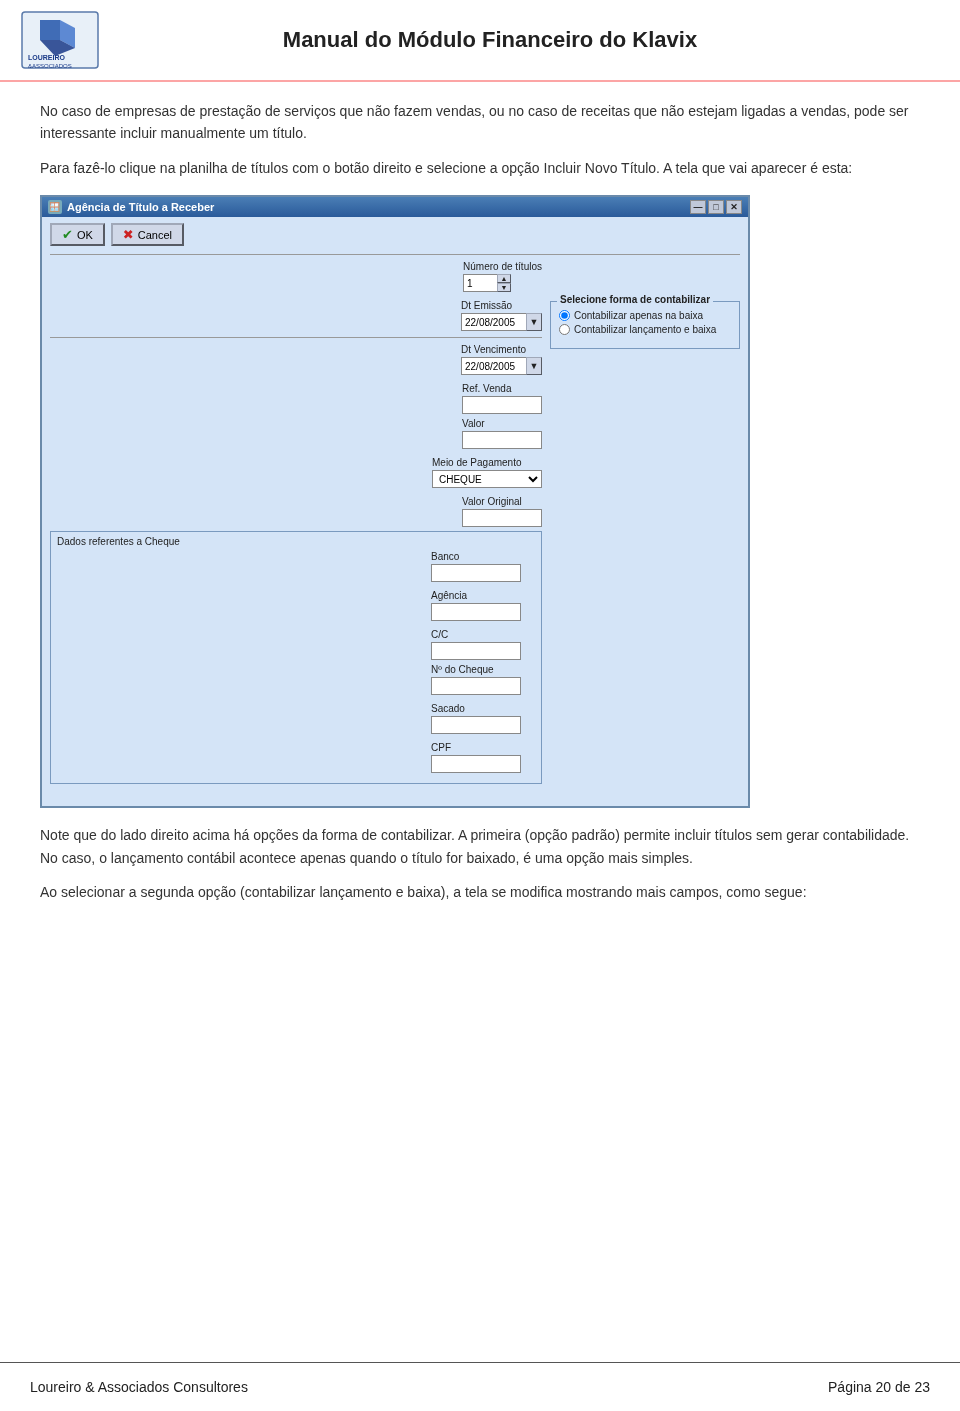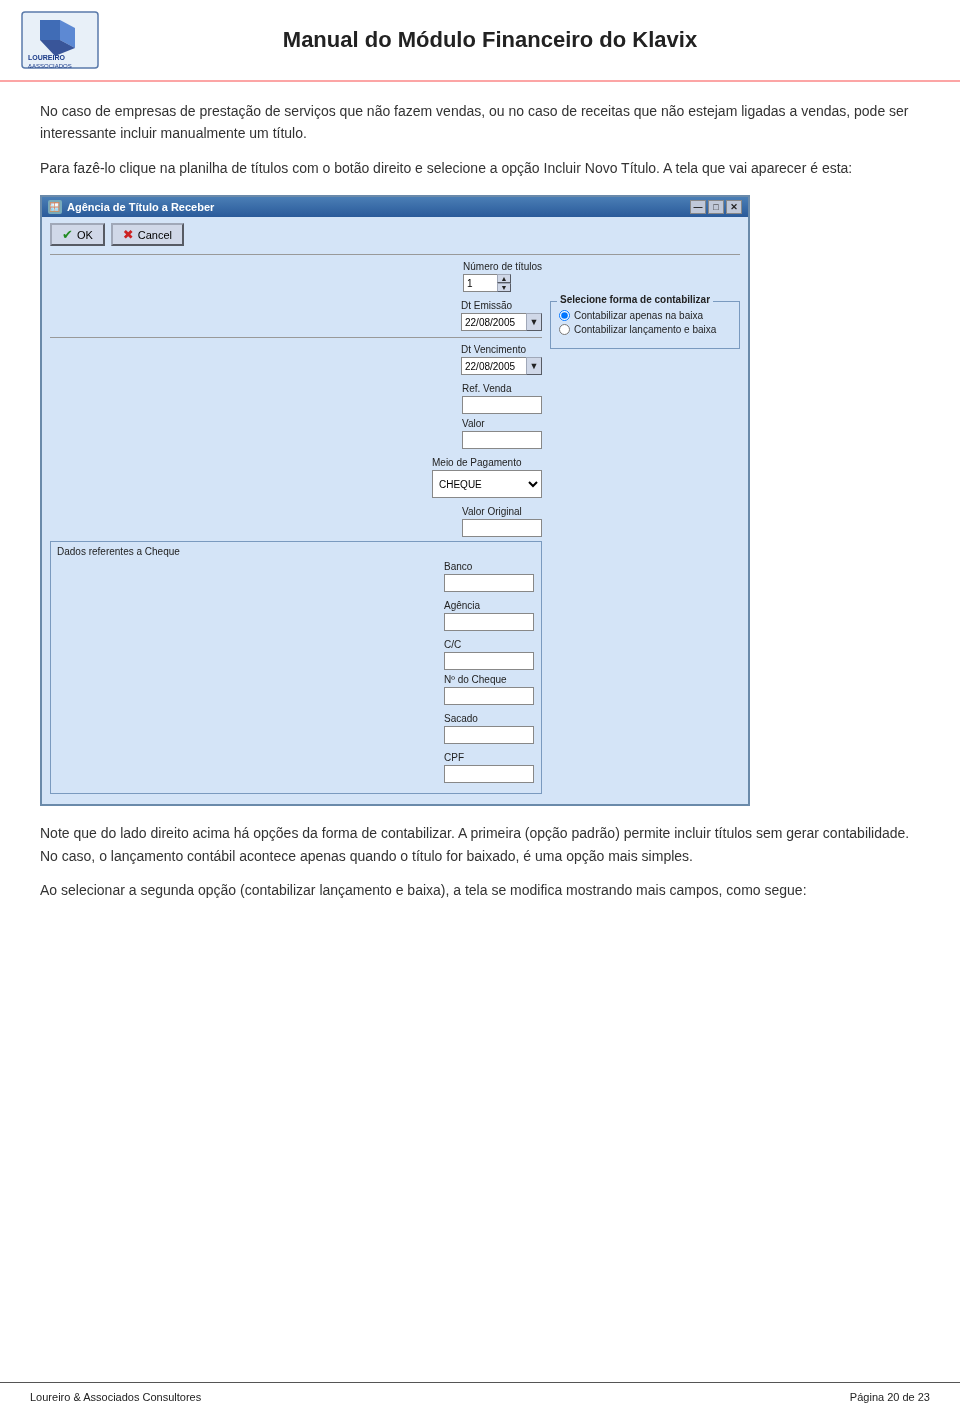--- a/index.html
+++ b/index.html
@@ -250,21 +250,21 @@
     }
 
     .select-dropdown {
       display: flex;
       align-items: center;
     }
 
     .select-dropdown select {
       background: white;
       border: 1px solid #888;
-      height: 28px;
+      height: 18px;
       width: 110px;
       font-size: 10px;
       padding: 0 2px;
       font-family: 'Tahoma', Arial, sans-serif;
     }
 
     .search-icon-btn {
       width: 20px;
       height: 18px;
       background: #d0d8e8;
@@ -287,22 +287,22 @@
 
     .radio-row input[type="radio"] {
       margin: 0;
       width: 11px;
       height: 11px;
     }
 
     
     .cheque-box {
       border: 1px solid #7a9abf;
-      padding: 4px 7px 6px 6px;
-      margin-bottom: 4px;
+      padding: 4px 20px 6px 6px;
+      margin-bottom: 16px;
       background: #d4e4f7;
     }
 
     .cheque-box-title {
       font-size: 10px;
       color: #222;
       font-family: 'Tahoma', Arial, sans-serif;
       margin-bottom: 4px;
     }
 
@@ -327,25 +327,25 @@
       margin: 6px 0;
     }
 
     
     .page-footer {
       position: absolute;
       bottom: 0;
       left: 0;
       right: 0;
       border-top: 1px solid #555;
-      padding: 8px 30px;
+      padding: 16px 30px;
       display: flex;
       justify-content: space-between;
       align-items: center;
-      font-size: 11px;
+      font-size: 14px;
       color: #222;
     }
   </style>
 </head>
 <body>
 
 <div class="header">
   <div class="logo-box">
     <svg class="logo-svg" viewBox="0 0 80 60" xmlns="http://www.w3.org/2000/svg">
 

